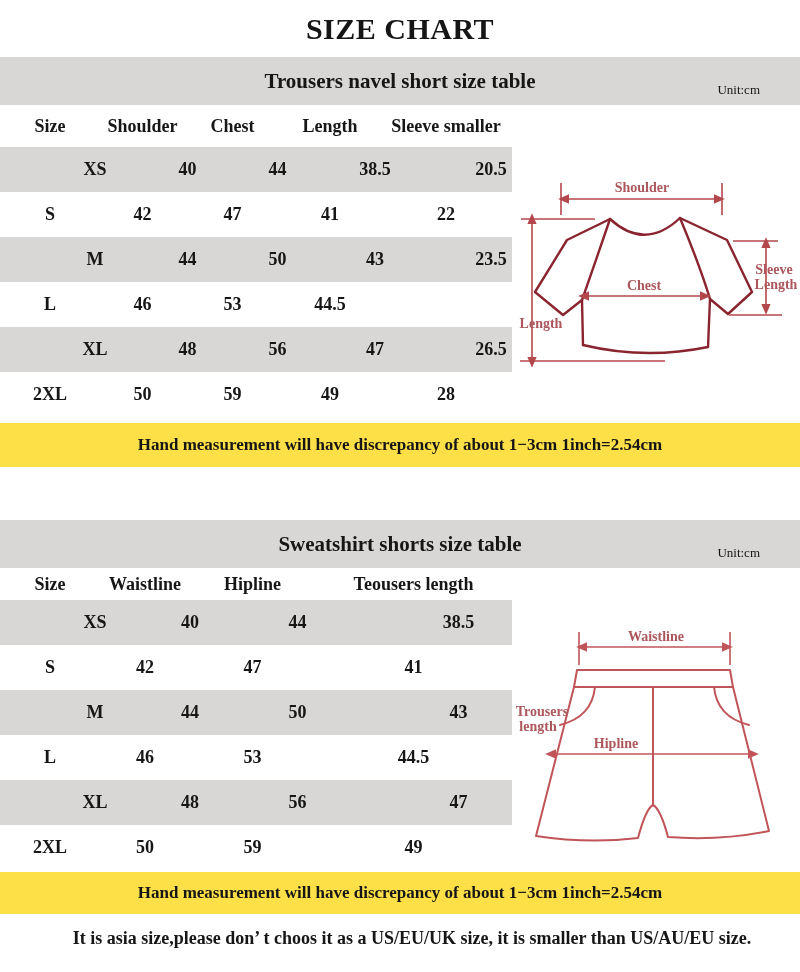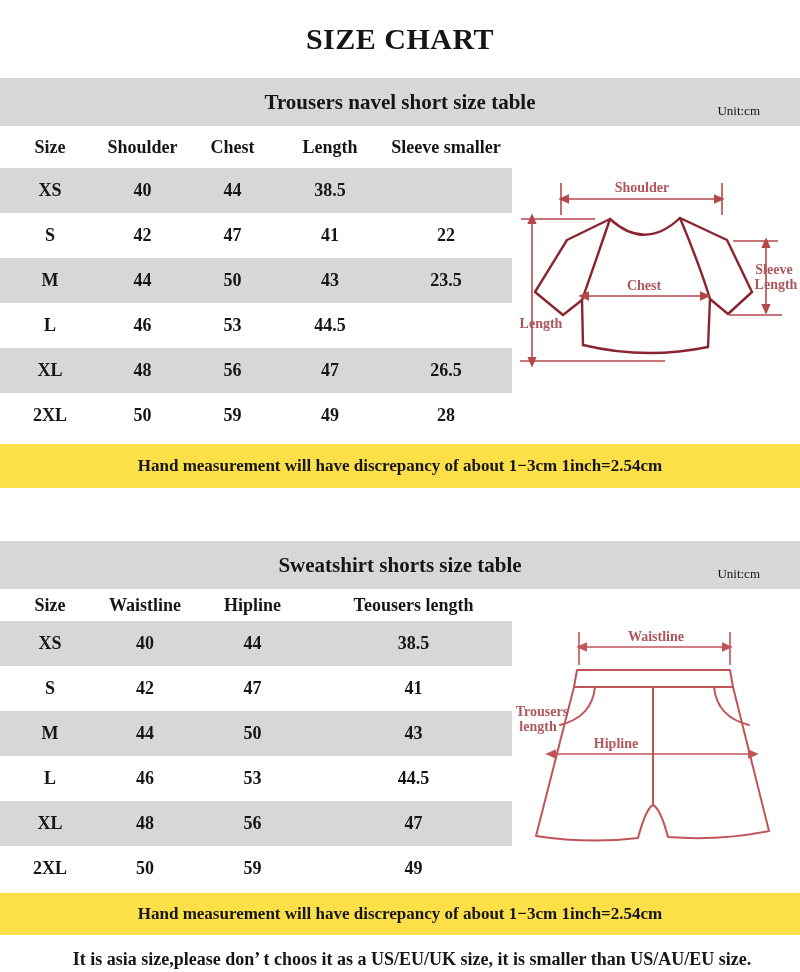--- a/index.html
+++ b/index.html
@@ -6,21 +6,21 @@
   html,body { background:#ffffff; }
   .page {
     position:relative;
     width:800px; height:972px;
     background:#ffffff;
     font-family:"Liberation Serif", serif;
     color:#161616;
     overflow:hidden;
   }
   .main-title {
-    height:78px;
+    height:57px;
     display:flex; align-items:center; justify-content:center;
     font-size:30px; font-weight:bold; letter-spacing:0.5px;
   }
   .band {
     position:relative;
     height:48px; width:800px;
     background:#d8d7d5;
     display:flex; align-items:center; justify-content:center;
   }
   .band-title { font-size:21px; font-weight:bold; }
@@ -42,21 +42,21 @@
   .hdr2 { height:32px; }
   .hdr1 span, .hdr2 span {
     display:flex; align-items:center; justify-content:center;
     font-size:18px; font-weight:bold;
   }
   .trow { height:45px; }
   .trow span {
     display:flex; align-items:center; justify-content:center;
     font-size:18px; font-weight:bold;
   }
-  .striped { background:linear-gradient(to right,#d8d7d5 0,#d8d7d5 512px,#ffffff 512px); }
+  .striped { background:linear-gradient(to right,#d8d7d5 0,#d8d7d5 512px,#ffffff 512px);padding-left:45px; }
   .gap1 { height:6px; }
   .gap2 { height:53px; }
   .gap3 { height:2px; }
   .note-band {
     width:800px; background:#fde047;
     display:flex; align-items:center; justify-content:center;
     font-size:17px; font-weight:bold;
   }
   .note-a { height:44px; }
   .note-b { height:42px; }
@@ -92,20 +92,21 @@
     <span>Chest</span>
     <span>Length</span>
     <span>Sleeve smaller</span>
   </div>
 
   <div class="grid1 trow striped">
     <span>XS</span>
     <span>40</span>
     <span>44</span>
     <span>38.5</span>
+    <span>20.5</span>
   </div>
   <div class="grid1 trow">
     <span>S</span>
     <span>42</span>
     <span>47</span>
     <span>41</span>
     <span>22</span>
   </div>
   <div class="grid1 trow striped">
     <span>M</span>

